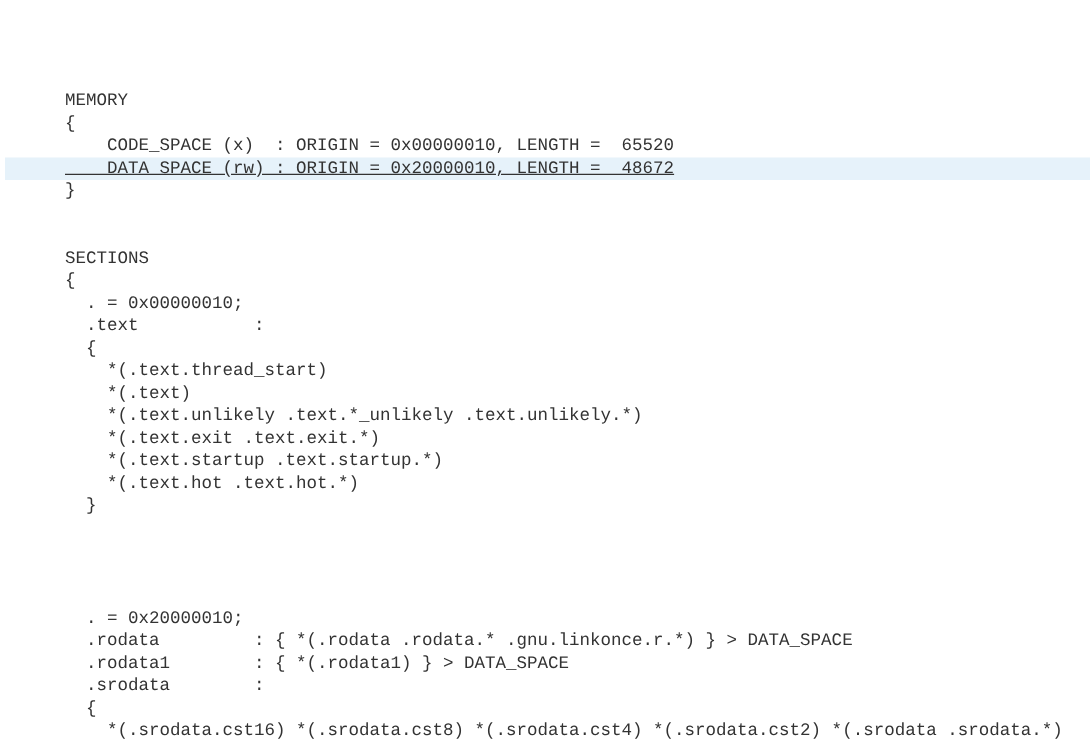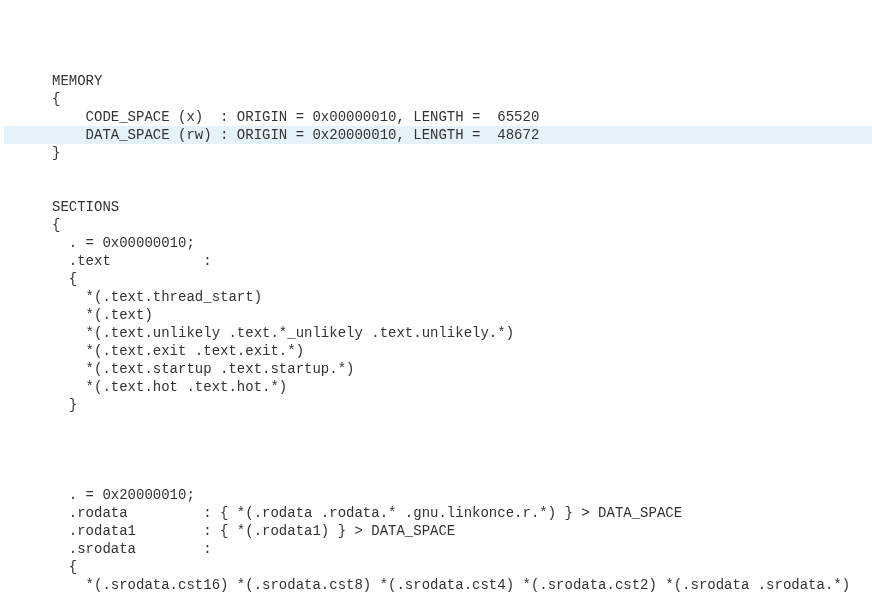--- a/index.html
+++ b/index.html
@@ -8,21 +8,21 @@
     font-size: 14px;
     line-height: 18px;
     color: #333;
     background: #fff;
     width: 872px;
     height: 592px;
     overflow: hidden;
     white-space: pre;
   }
   .line { display: block; min-height: 18px; padding-left: 48px; }
-  .hl { background: #e6f2fa; }
+  .hl { background: #e6f2fa; text-decoration: underline; }
   .code { padding-left: 4px; }
 </style>
 </head>
 <body>
 
 
 
 <div id="container" class="code"><span class="line">MEMORY</span><span class="line">{</span><span class="line">    CODE_SPACE (x)  : ORIGIN = 0x00000010, LENGTH =  65520</span><span class="line hl">    DATA_SPACE (rw) : ORIGIN = 0x20000010, LENGTH =  48672</span><span class="line">}</span><span class="line"></span><span class="line"></span><span class="line">SECTIONS</span><span class="line">{</span><span class="line">  . = 0x00000010;</span><span class="line">  .text           :</span><span class="line">  {</span><span class="line">    *(.text.thread_start)</span><span class="line">    *(.text)</span><span class="line">    *(.text.unlikely .text.*_unlikely .text.unlikely.*)</span><span class="line">    *(.text.exit .text.exit.*)</span><span class="line">    *(.text.startup .text.startup.*)</span><span class="line">    *(.text.hot .text.hot.*)</span><span class="line">  }</span><span class="line"></span><span class="line"></span><span class="line"></span><span class="line"></span><span class="line">  . = 0x20000010;</span><span class="line">  .rodata         : { *(.rodata .rodata.* .gnu.linkonce.r.*) } &gt; DATA_SPACE</span><span class="line">  .rodata1        : { *(.rodata1) } &gt; DATA_SPACE</span><span class="line">  .srodata        :</span><span class="line">  {</span><span class="line">    *(.srodata.cst16) *(.srodata.cst8) *(.srodata.cst4) *(.srodata.cst2) *(.srodata .srodata.*)</span></div>
 
 

